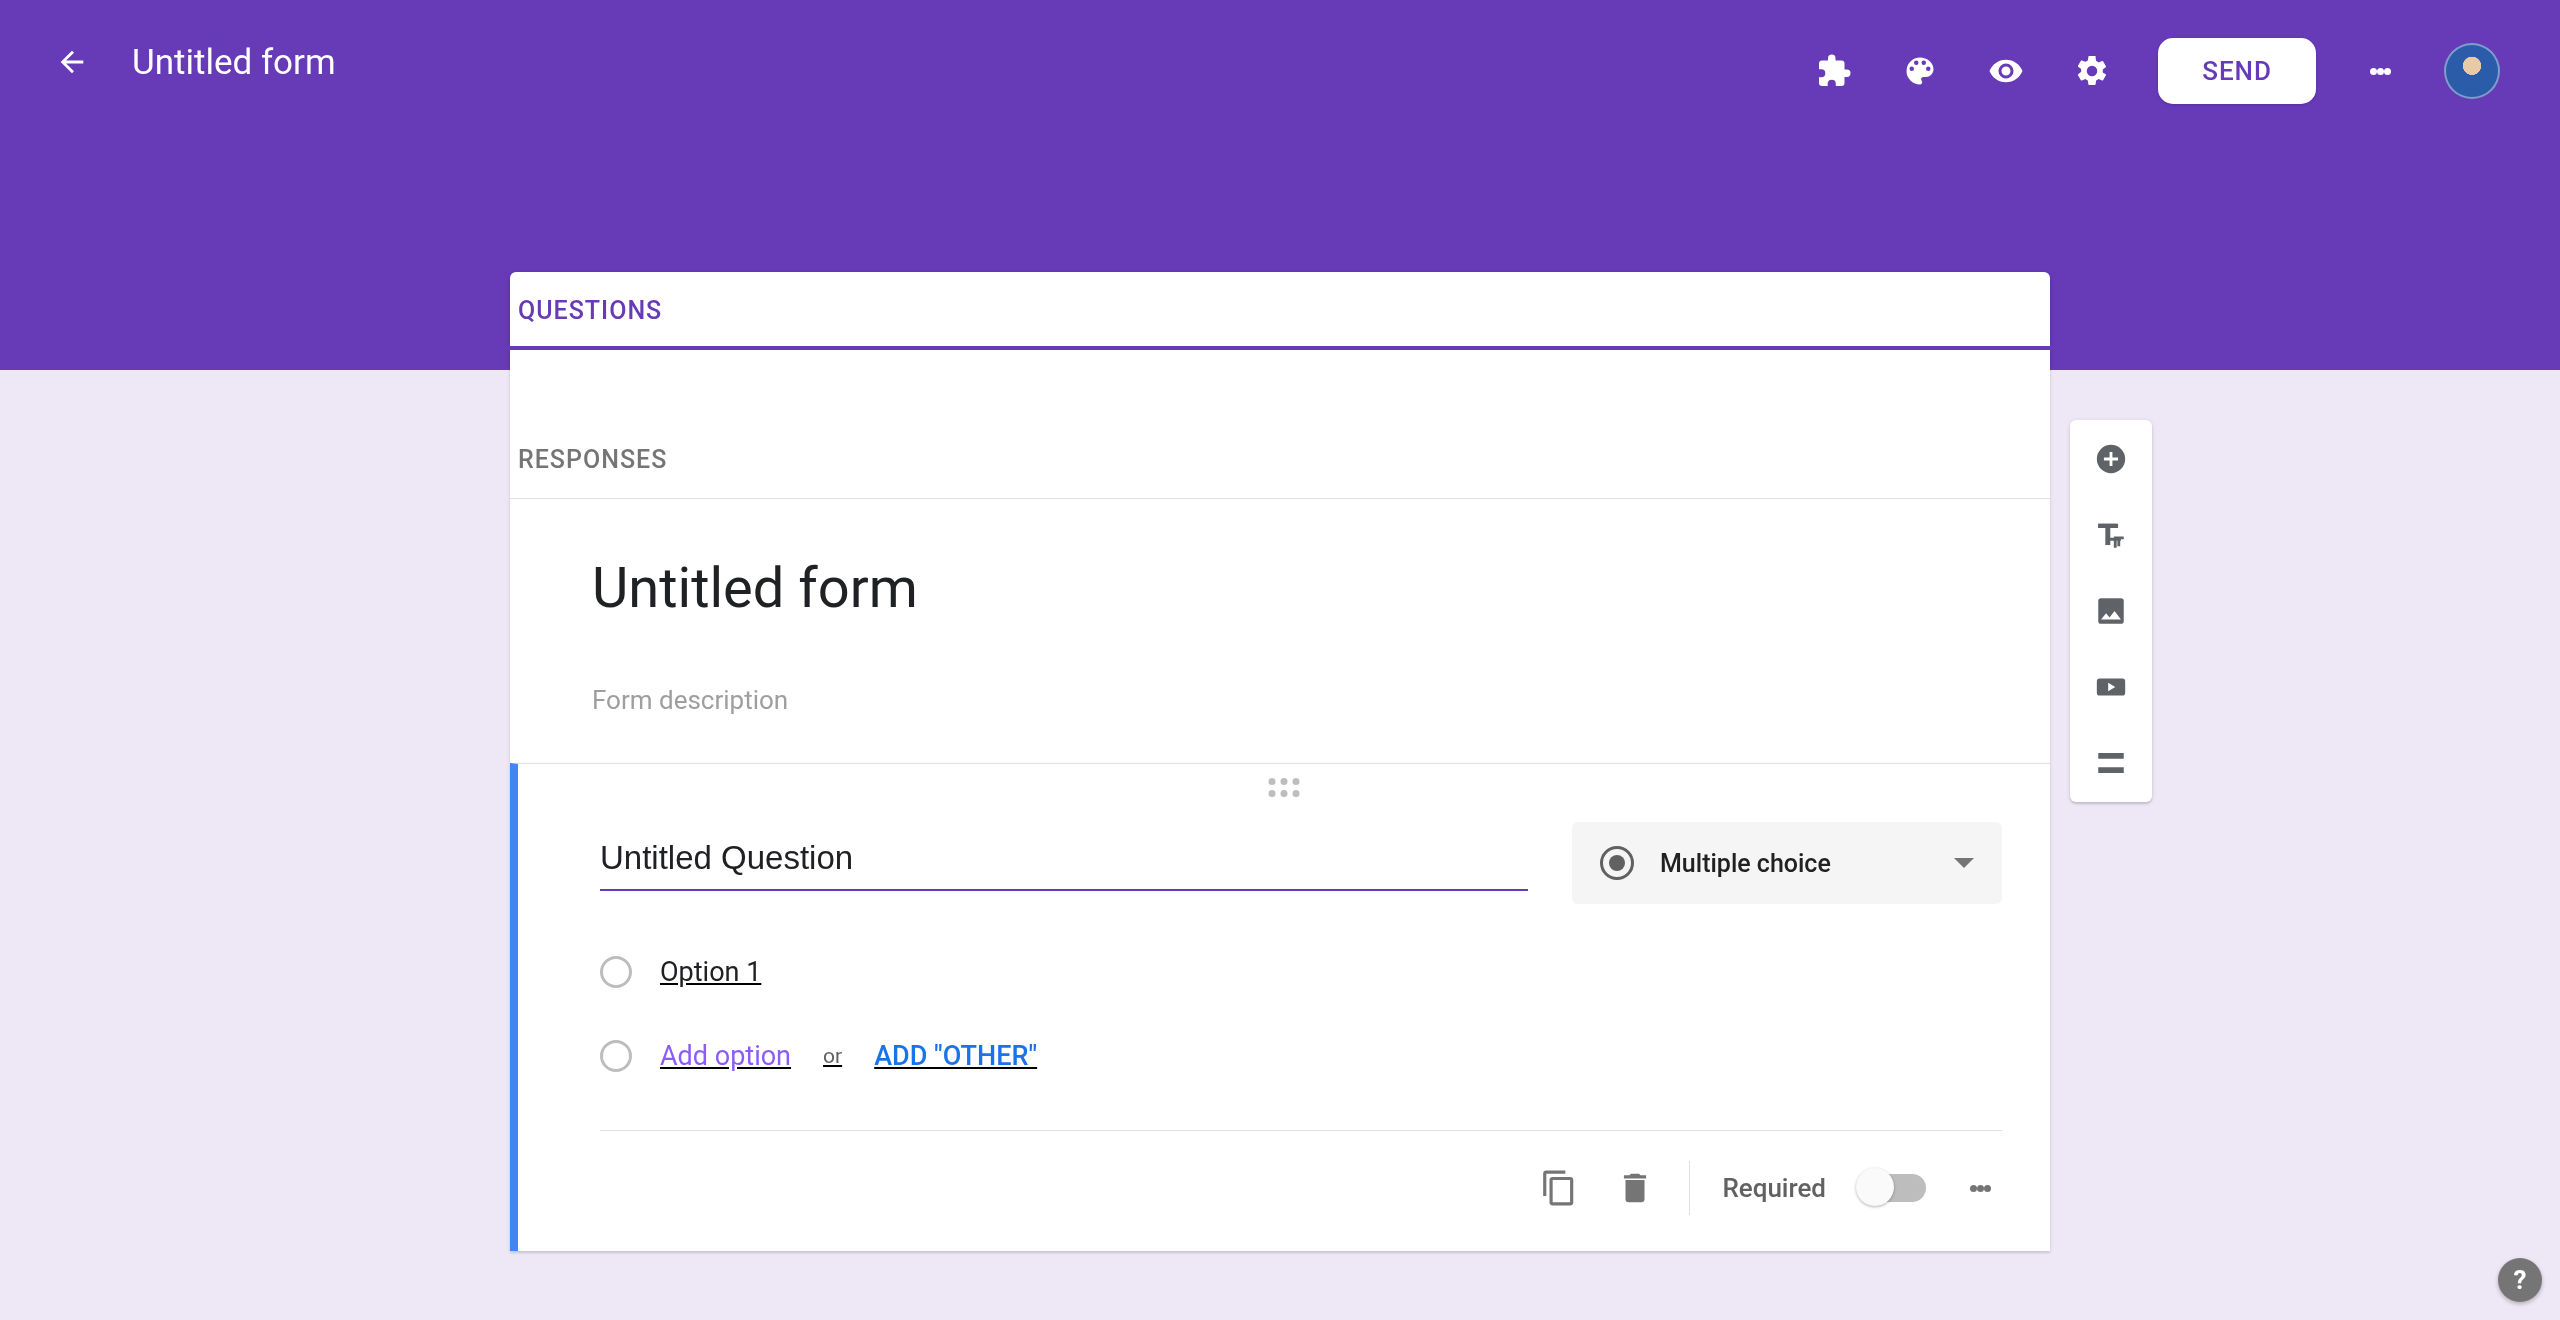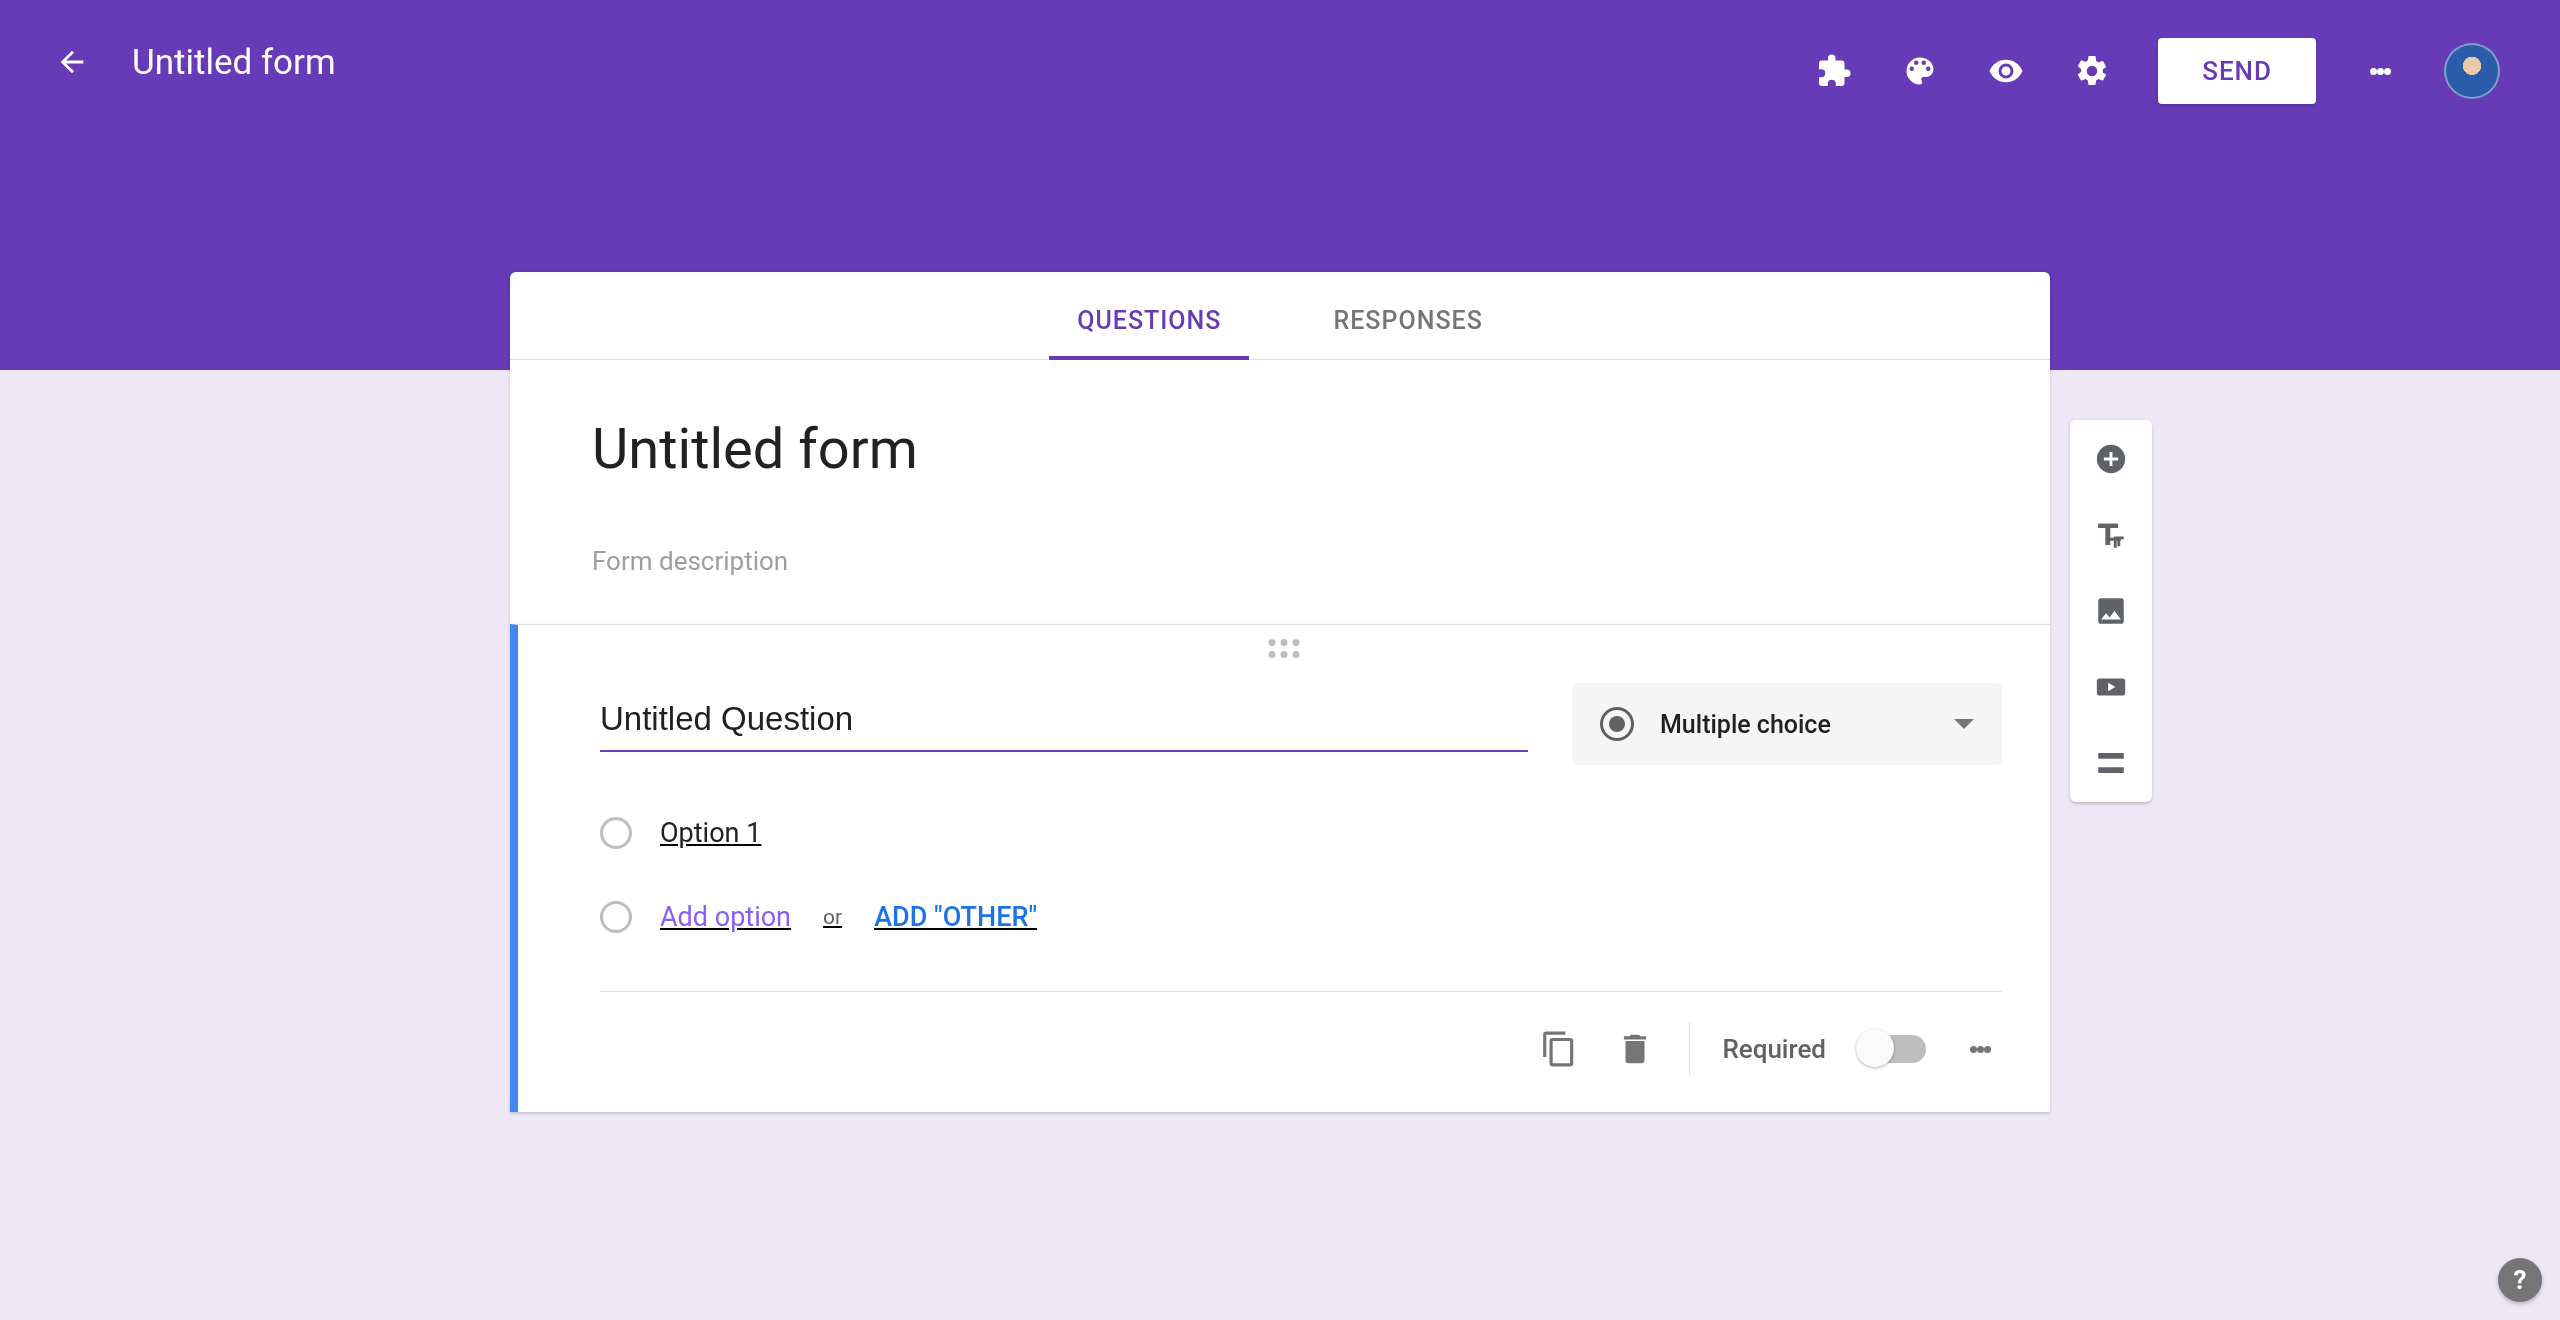--- a/index.html
+++ b/index.html
@@ -48,21 +48,21 @@
     color: #fff;
   }
   .top-icon svg { width: 36px; height: 36px; fill: #fff; }
   .send-btn {
     background: #fff;
     color: #673ab7;
     font-weight: 500;
     font-size: 26px;
     letter-spacing: 1px;
     padding: 18px 44px;
-    border-radius: 4px;
+    border-radius: 15px;
     cursor: pointer;
     box-shadow: 0 1px 3px rgba(0,0,0,.15);
   }
   .more-vert {
     width: 36px; height: 36px;
     display: flex; align-items: center; justify-content: center;
     cursor: pointer;
   }
   .more-vert span, .drag-dots span {
     display: block;
@@ -92,21 +92,22 @@
   .tabs-card {
     background: #fff;
     border-radius: 6px 6px 0 0;
     box-shadow: 0 2px 2px rgba(0,0,0,.1), 0 1px 5px rgba(0,0,0,.08);
   }
   .tabbar {
     display: flex;
     justify-content: center;
     gap: 96px;
     border-bottom: 1px solid #e0e0e0;
-    padding-top: 34px;
+    padding-top: 24px;
+    flex-direction: column;
   }
   .tab {
     font-size: 25px;
     font-weight: 500;
     letter-spacing: 1px;
     color: #757575;
     padding: 0 8px 24px 8px;
     cursor: pointer;
     position: relative;
   }

